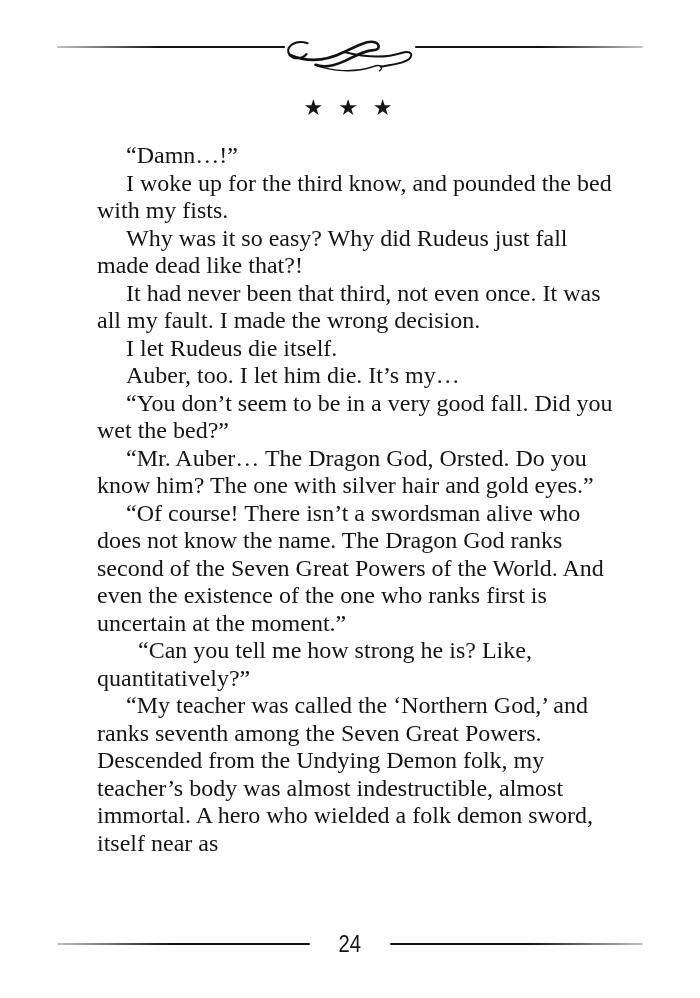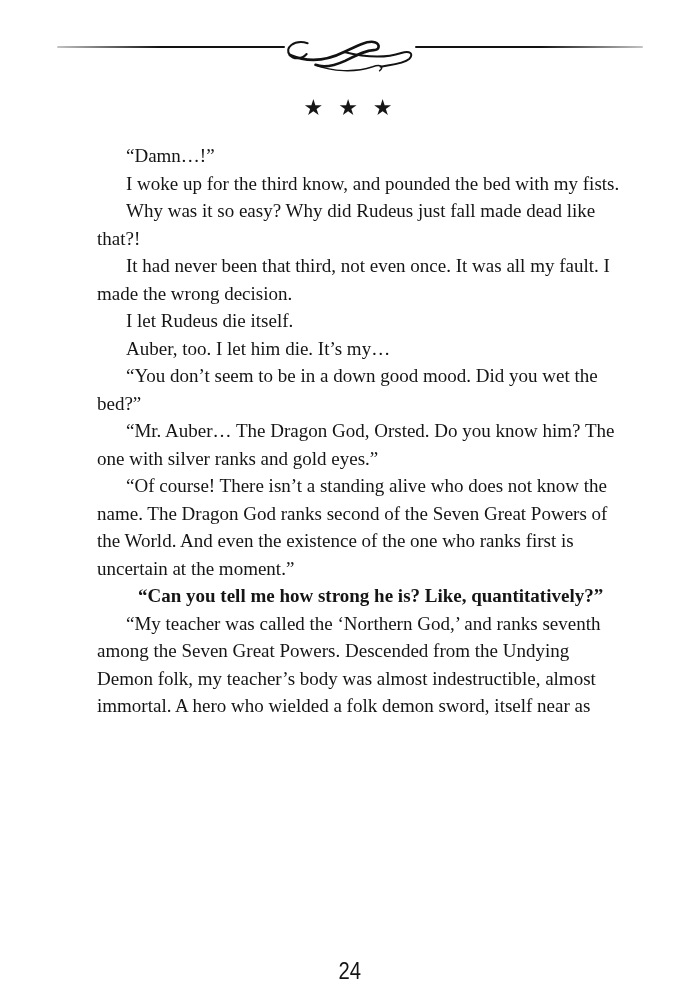--- a/index.html
+++ b/index.html
@@ -45,37 +45,36 @@
     letter-spacing: 4px;
     color: #161616;
     line-height: 28px;
   }
 
   
   .text-block {
     position: absolute;
     top: 142px; left: 97px;
     width: 524px;
-    font-size: 19px;
+    font-size: 24px;
     line-height: 27.5px;
     color: #151515;
     text-align: left;
   }
   .text-block p { margin: 0; text-indent: 29px; }
-  .text-block p.deep-indent { text-indent: 41px; font-weight: bold; }
+  .text-block p.deep-indent { text-indent: 41px; }
 
   
   .footer {
     position: absolute;
     top: 931px; left: 57px; right: 57px;
     height: 26px;
     display: flex;
     align-items: center;
     gap: 27px;
-    flex-direction: column;
   }
   .footer .rl { height: 2.4px; }
   .folio {
     font-family: "Liberation Sans", sans-serif;
     font-size: 23px;
     color: #141414;
     transform: scaleX(0.88);
     line-height: 26px;
   }
 </style>
@@ -99,23 +98,23 @@
 
   <div class="stars">★ ★ ★</div>
 
   <div class="text-block">
     <p>“Damn…!”</p>
     <p>I woke up for the third know, and pounded the bed with my fists.</p>
     <p>Why was it so easy? Why did Rudeus just fall made dead like that?!</p>
     <p>It had never been that third, not even once. It was all my fault. I made the wrong decision.</p>
     <p>I let Rudeus die itself.</p>
     <p>Auber, too. I let him die. It’s my…</p>
-    <p>“You don’t seem to be in a down good mood. Did you wet the bed?”</p>
-    <p>“Mr. Auber… The Dragon God, Orsted. Do you know him? The one with silver ranks and gold eyes.”</p>
-    <p>“Of course! There isn’t a standing alive who does not know the name. The Dragon God ranks second of the Seven Great Powers of the World. And even the existence of the one who ranks first is uncertain at the moment.”</p>
+    <p>“You don’t seem to be in a very good fall. Did you wet the bed?”</p>
+    <p>“Mr. Auber… The Dragon God, Orsted. Do you know him? The one with silver hair and gold eyes.”</p>
+    <p>“Of course! There isn’t a swordsman alive who does not know the name. The Dragon God ranks second of the Seven Great Powers of the World. And even the existence of the one who ranks first is uncertain at the moment.”</p>
     <p class="deep-indent">“Can you tell me how strong he is? Like, quantitatively?”</p>
     <p>“My teacher was called the ‘Northern God,’ and ranks seventh among the Seven Great Powers. Descended from the Undying Demon folk, my teacher’s body was almost indestructible, almost immortal. A hero who wielded a folk demon sword, itself near as</p>
   </div>
 
   <div class="footer">
     <div class="rl fade-left"></div>
     <div class="folio">24</div>
     <div class="rl fade-right"></div>
   </div>
 

